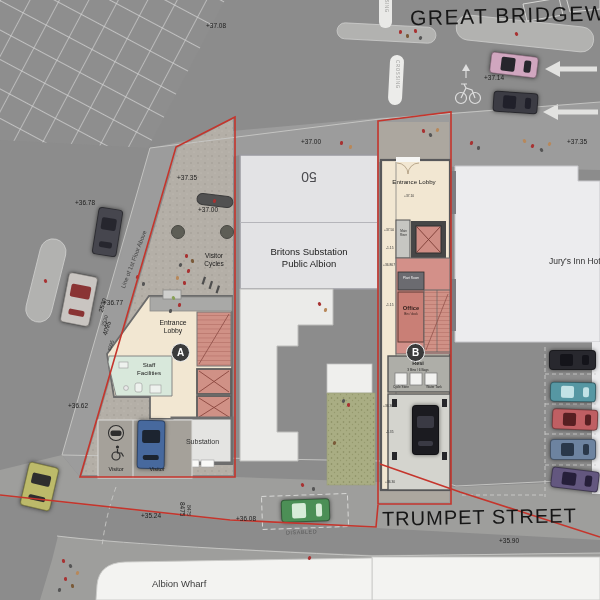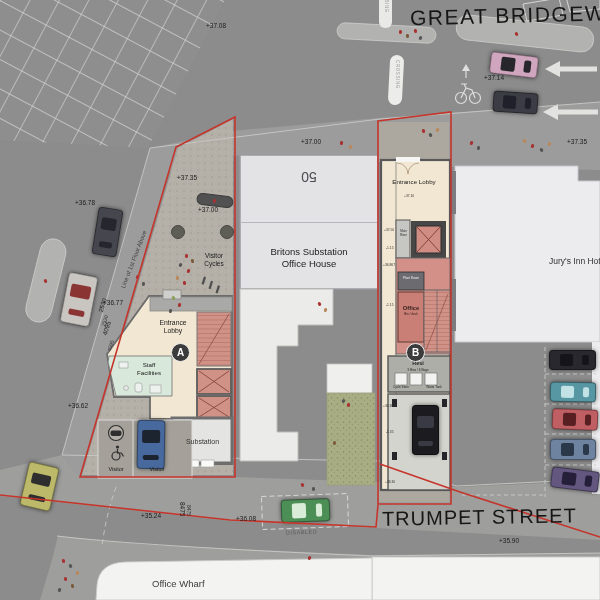--- a/index.html
+++ b/index.html
@@ -220,25 +220,25 @@
   <g stroke="#c5352c" stroke-width="1.6" fill="none">
     <polygon points="235,117 176,147 80,477 235,477"></polygon>
     <polygon points="378,121 451,112 451,504 378,504"></polygon>
     <path d="M0,495 L230,520 L376,527 L378,505"></path>
     <path d="M380,464 L460,492 L600,537"></path>
   </g>
 </svg>
 
 <div class="lbl" style="left:410px;top:2px;font-size:21px;letter-spacing:1.5px;color:#161616;transform:rotate(-1.5deg);">GREAT BRIDGEWATER</div>
 <div class="lbl" style="left:382px;top:505px;font-size:20px;letter-spacing:1px;color:#161616;transform:rotate(-1deg);">TRUMPET STREET</div>
-<div class="lbl" style="left:152px;top:578px;font-size:9.5px;color:#3c3c3c;">Office Wharf</div>
+<div class="lbl" style="left:152px;top:578px;font-size:9.5px;color:#3c3c3c;">Albion Wharf</div>
 <div class="lbl" style="left:549px;top:256px;font-size:8.5px;color:#333;">Jury's Inn Hotel</div>
 <div class="lbl" style="left:296px;top:167px;width:26px;text-align:center;font-size:14px;color:#4a4a4e;transform:rotate(180deg);">50</div>
 <div class="lbl ctr" style="left:256px;top:246px;width:106px;font-size:9.5px;color:#222;">Britons Substation</div>
-<div class="lbl ctr" style="left:256px;top:258px;width:106px;font-size:9.5px;color:#222;">Office House</div>
+<div class="lbl ctr" style="left:256px;top:258px;width:106px;font-size:9.5px;color:#222;">Public Albion</div>
 
 <div class="lbl ctr" style="left:152px;top:319px;width:42px;font-size:6.8px;">Entrance Lobby</div>
 <div class="lbl ctr" style="left:130px;top:361px;width:38px;font-size:6.2px;">Staff Facilities</div>
 <div class="lbl ctr" style="left:174px;top:438px;width:57px;font-size:7px;color:#333;">Substation</div>
 <div class="lbl ctr" style="left:102px;top:466px;width:28px;font-size:5.5px;">Visitor</div>
 <div class="lbl ctr" style="left:143px;top:466px;width:28px;font-size:5.5px;">Visitor</div>
 <div class="lbl ctr" style="left:195px;top:252px;width:38px;font-size:6.5px;">Visitor Cycles</div>
 <div class="lbl" style="left:120px;top:287px;font-size:6px;color:#444;transform:rotate(-69deg);transform-origin:0 0;">Line of 1st Floor Above</div>
 
 <div class="lbl ctr" style="left:392px;top:178px;width:44px;font-size:6.2px;">Entrance Lobby</div>

